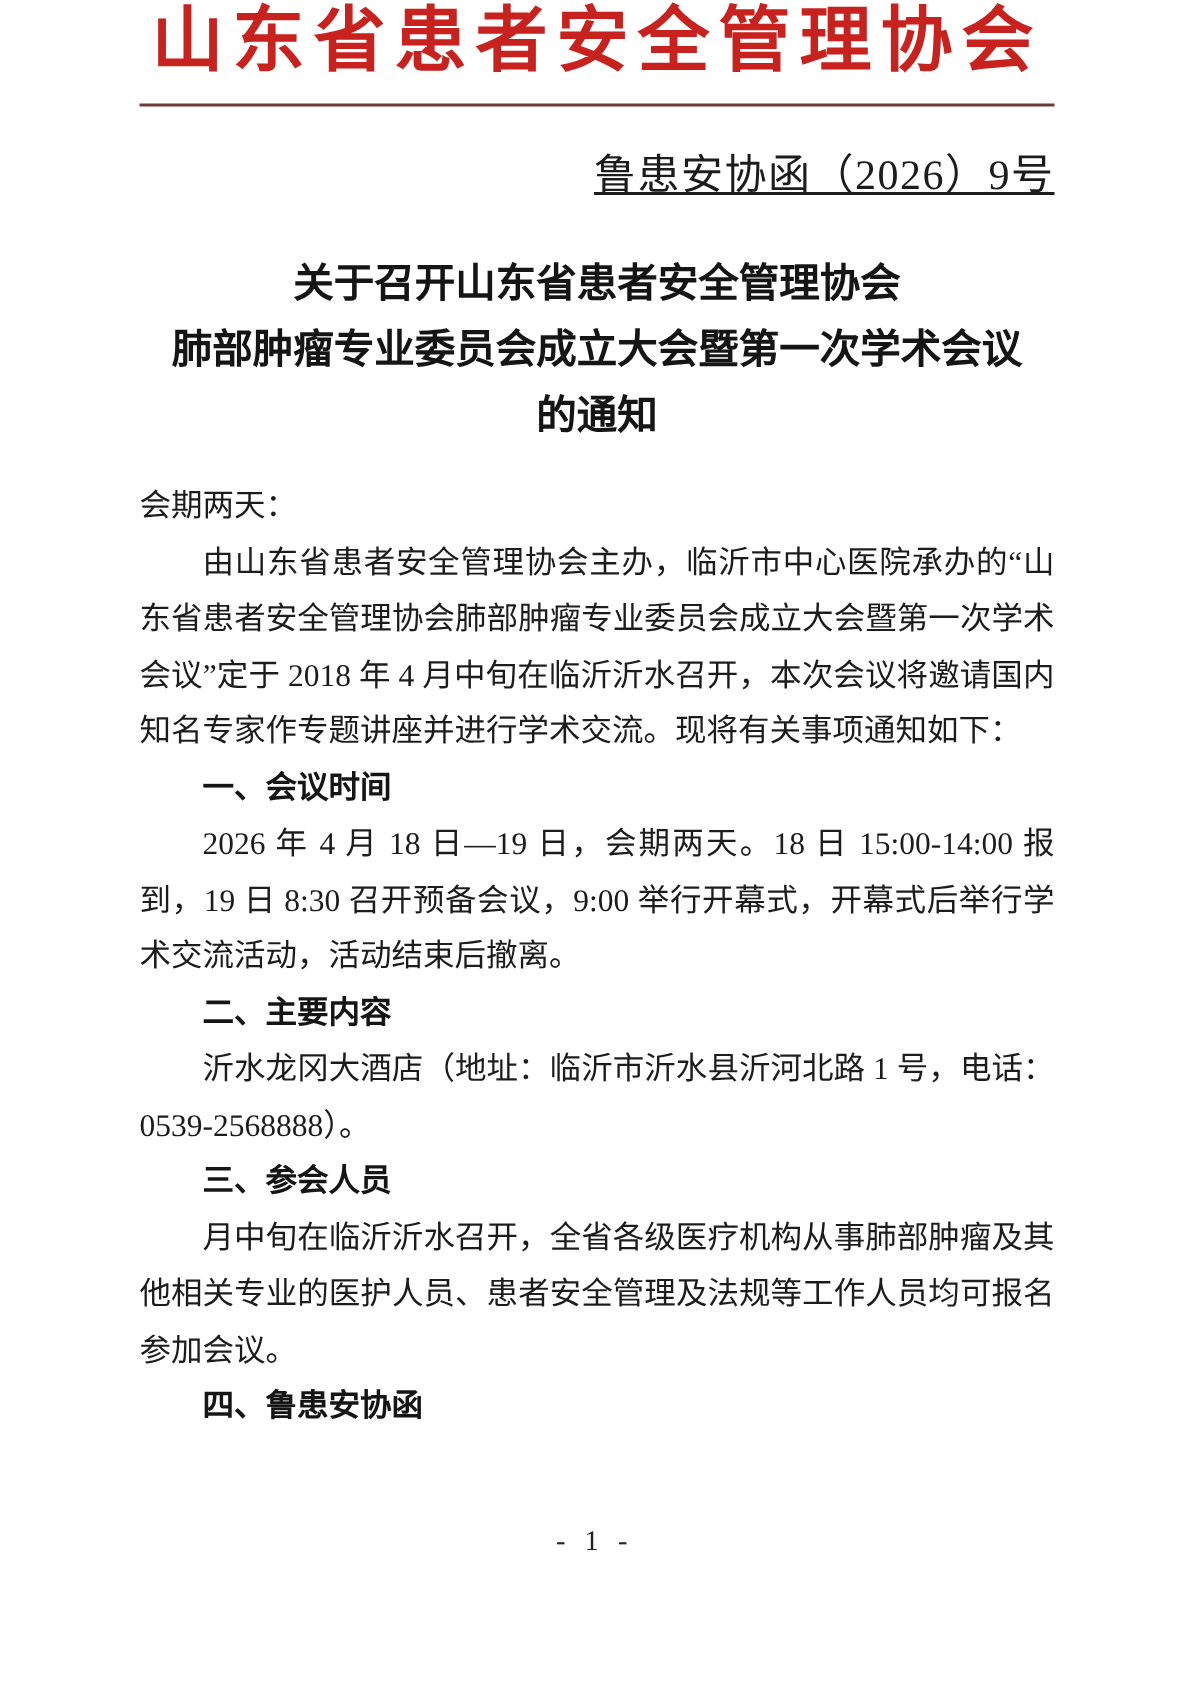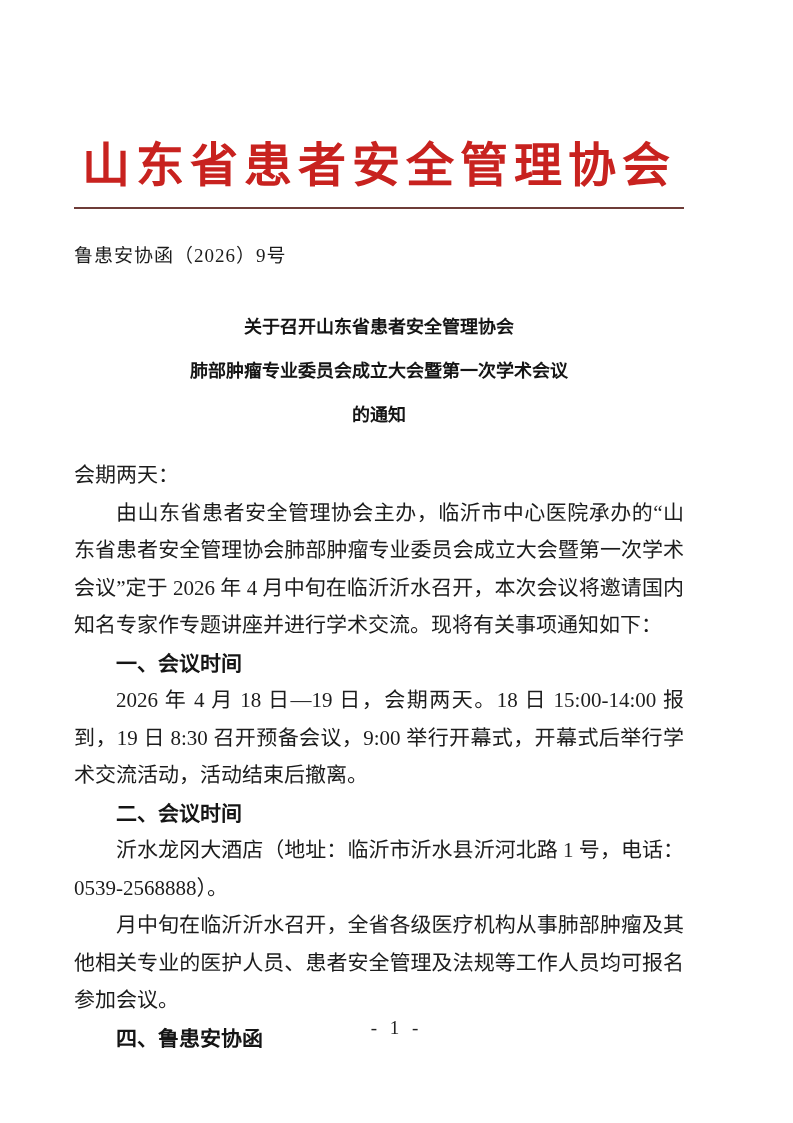--- a/index.html
+++ b/index.html
@@ -11,53 +11,54 @@
     position: relative;
     width: 793px;
     height: 1123px;
     background: #ffffff;
     overflow: hidden;
     font-family: "Liberation Serif", serif;
     color: #1c1c1c;
     box-sizing: border-box;
   }
   .inner {
-    margin-left: 74px;
+    margin-left: 93px;
     width: 610px;
-    padding-top: 138px;
     box-sizing: border-box;
   }
   .letterhead {
     text-align: center;
     color: var(--accent-red, #c8221f);
     font-size: 48px;
     font-weight: 700;
     letter-spacing: 6px;
     line-height: 56px;
     white-space: nowrap;
     font-family: "Liberation Serif", serif;
   }
   .red-rule {
     height: 2px;
     width: 100%;
     background: var(--rule-red, #6e3c38);
     margin-top: 13px;
   }
   .doc-number {
     margin-top: 34px;
-    font-size: 19px;
+    text-align: right;
+    font-size: 28px;
     letter-spacing: 1px;
     line-height: 26px;
+    text-decoration: underline;
   }
   .doc-title {
     margin-top: 36px;
     text-align: center;
     font-family: "Liberation Sans", sans-serif;
     font-weight: 700;
-    font-size: 18px;
+    font-size: 27px;
     line-height: 44px;
     color: #151515;
   }
   .doc-title .title-line {
     display: block;
   }
   .body-text {
     margin-top: 20px;
     font-size: 21px;
     line-height: 37.5px;
@@ -110,28 +111,29 @@
 
     <div class="doc-title">
       <span class="title-line">关于召开山东省患者安全管理协会</span>
       <span class="title-line">肺部肿瘤专业委员会成立大会暨第一次学术会议</span>
       <span class="title-line">的通知</span>
     </div>
 
     <div class="body-text">
       <p class="salutation">会期两天：</p>
 
-      <p class="para">由山东省患者安全管理协会主办，临沂市中心医院承办的“山东省患者安全管理协会肺部肿瘤专业委员会成立大会暨第一次学术会议”定于 2026 年 4 月中旬在临沂沂水召开，本次会议将邀请国内知名专家作专题讲座并进行学术交流。现将有关事项通知如下：</p>
+      <p class="para">由山东省患者安全管理协会主办，临沂市中心医院承办的“山东省患者安全管理协会肺部肿瘤专业委员会成立大会暨第一次学术会议”定于 2018 年 4 月中旬在临沂沂水召开，本次会议将邀请国内知名专家作专题讲座并进行学术交流。现将有关事项通知如下：</p>
 
       <p class="section-heading">一、会议时间</p>
       <p class="para section-body">2026 年 4 月 18 日—19 日，会期两天。18 日 15:00-14:00 报到，19 日 8:30 召开预备会议，9:00 举行开幕式，开幕式后举行学术交流活动，活动结束后撤离。</p>
 
-      <p class="section-heading">二、会议时间</p>
+      <p class="section-heading">二、主要内容</p>
       <p class="para section-body">沂水龙冈大酒店（地址：临沂市沂水县沂河北路 1 号，电话：0539-2568888）。</p>
 
+      <p class="section-heading">三、参会人员</p>
       <p class="para section-body">月中旬在临沂沂水召开，全省各级医疗机构从事肺部肿瘤及其他相关专业的医护人员、患者安全管理及法规等工作人员均可报名参加会议。</p>
 
       <p class="section-heading">四、鲁患安协函</p>
 
     </div>
   </div>
 
   <div class="page-number">- 1 -</div>
 </div>
 

